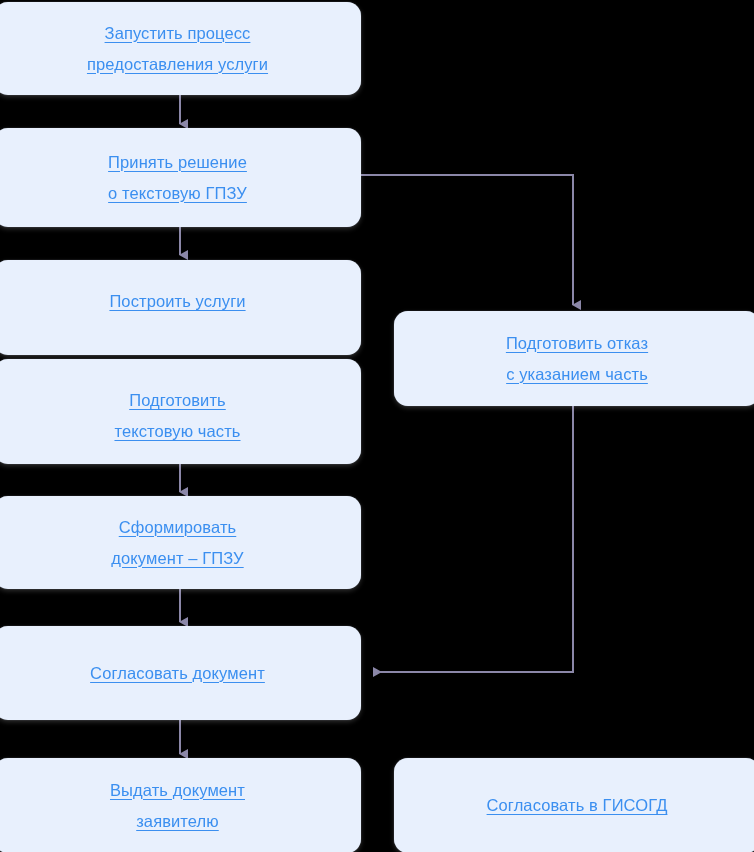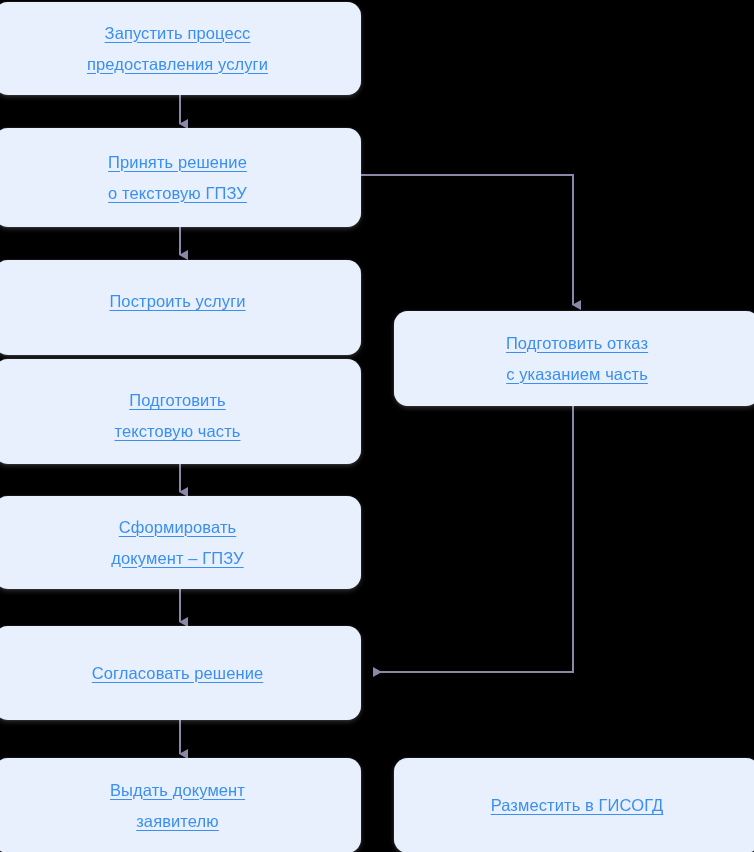--- a/index.html
+++ b/index.html
@@ -95,30 +95,30 @@
     <span class="node-label">Подготовить
 текстовую часть</span>
   </div>
 
   <div class="node" style="left:-6px; top:496px; width:367px; height:93px;">
     <span class="node-label">Сформировать
 документ – ГПЗУ</span>
   </div>
 
   <div class="node" style="left:-6px; top:626px; width:367px; height:94px;">
-    <span class="node-label">Согласовать решение</span>
+    <span class="node-label">Согласовать документ</span>
   </div>
 
   <div class="node" style="left:-6px; top:758px; width:367px; height:95px;">
     <span class="node-label">Выдать документ
 заявителю</span>
   </div>
 
   <div class="node" style="left:394px; top:311px; width:366px; height:95px;">
     <span class="node-label">Подготовить отказ
 с указанием часть</span>
   </div>
 
   <div class="node" style="left:394px; top:758px; width:366px; height:95px;">
-    <span class="node-label">Разместить в ГИСОГД</span>
+    <span class="node-label">Согласовать в ГИСОГД</span>
   </div>
 
 </div>
 
 </body></html>

